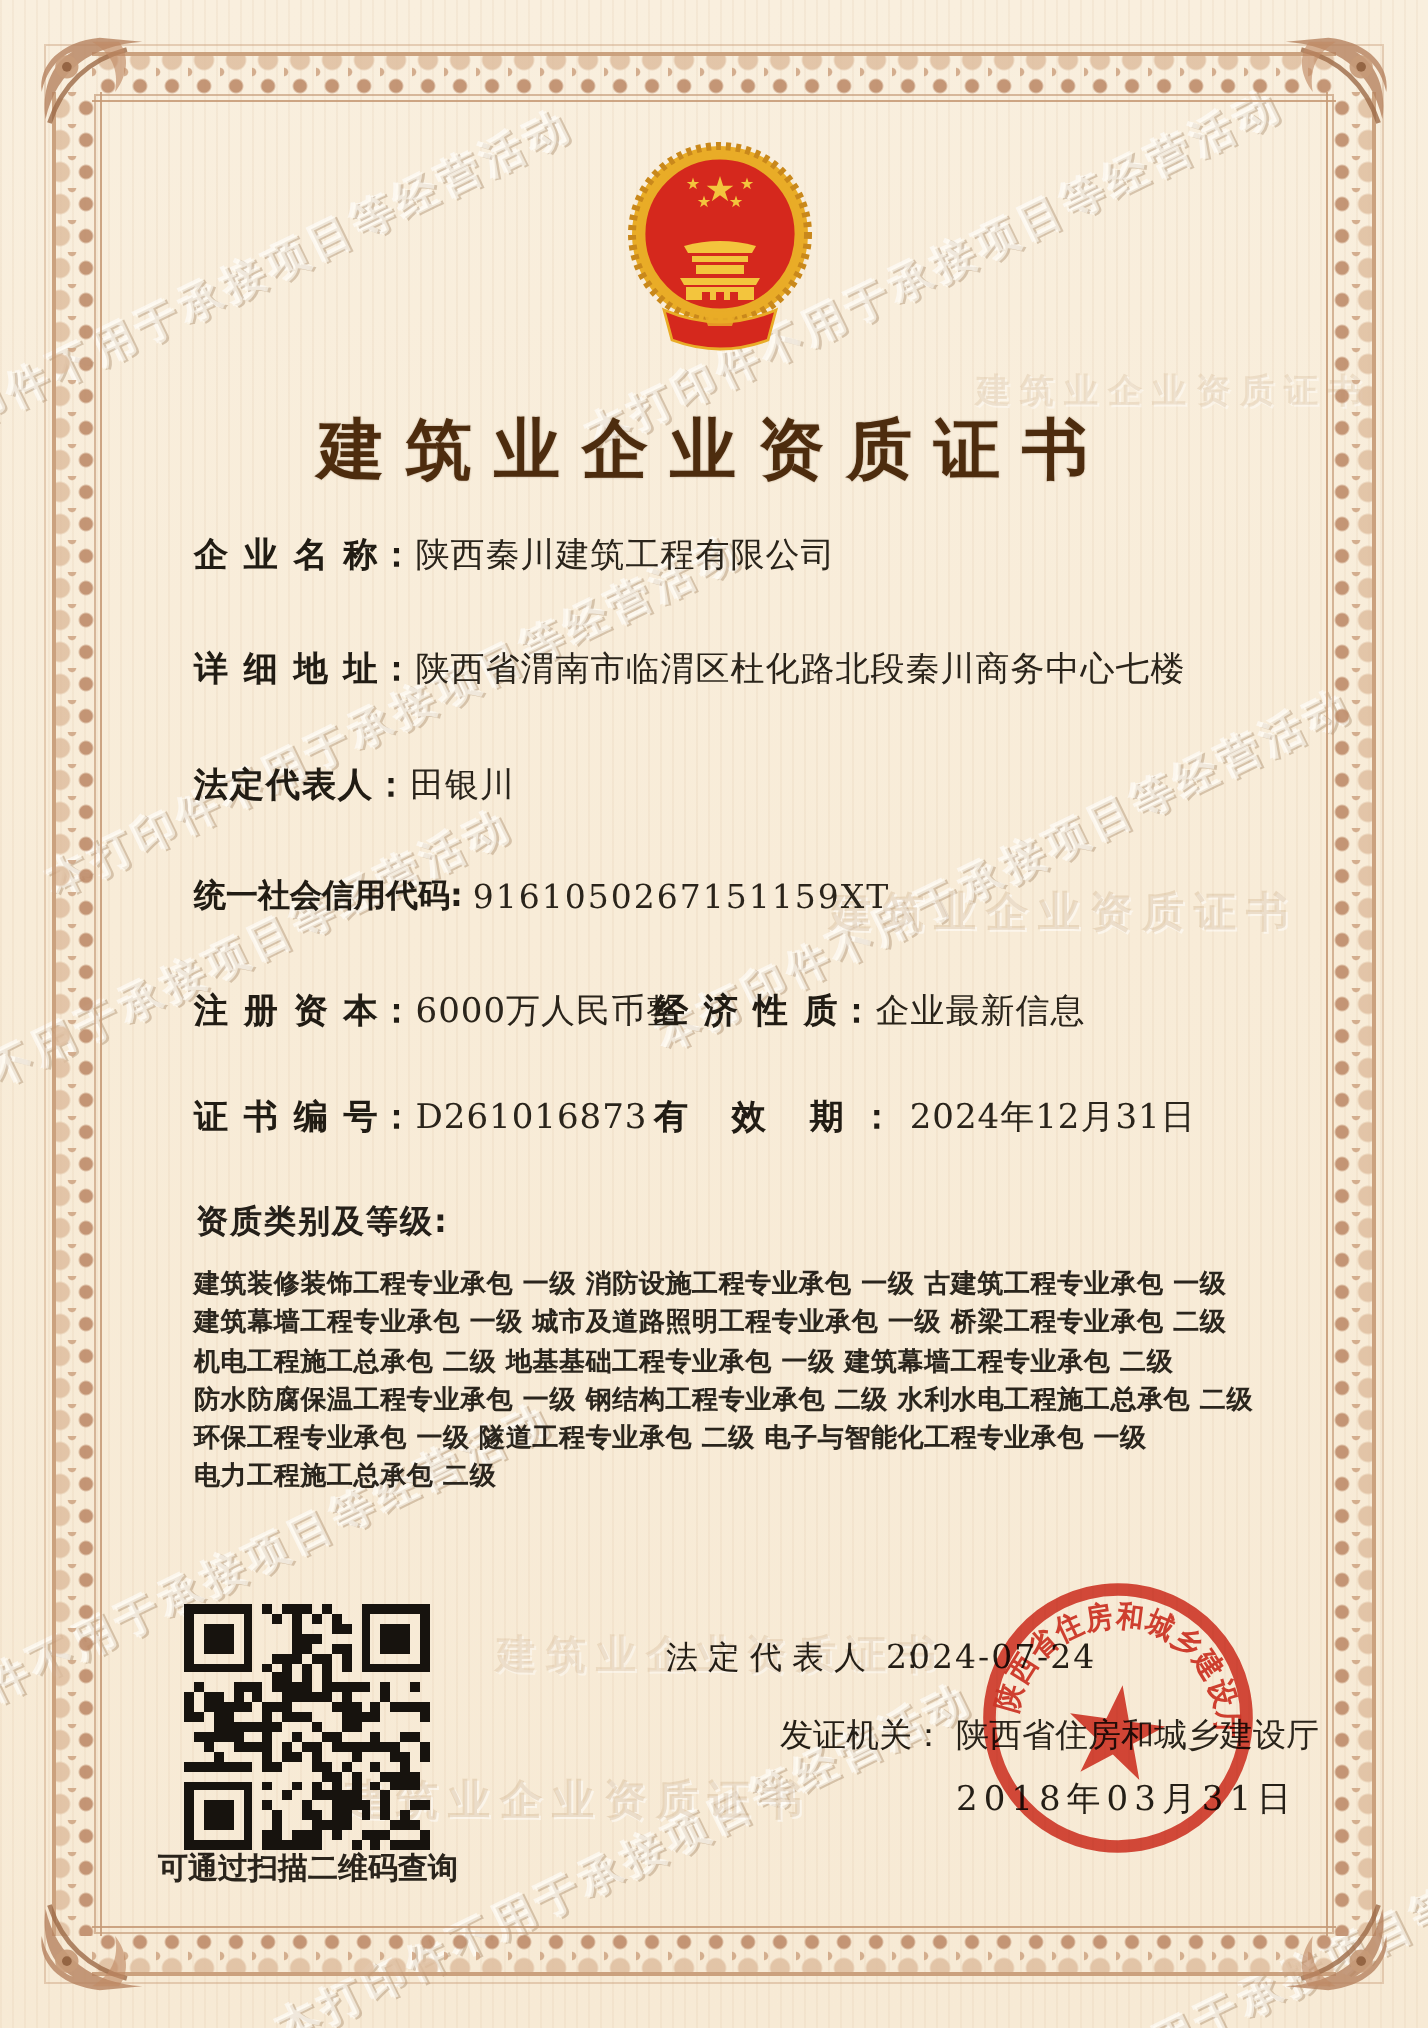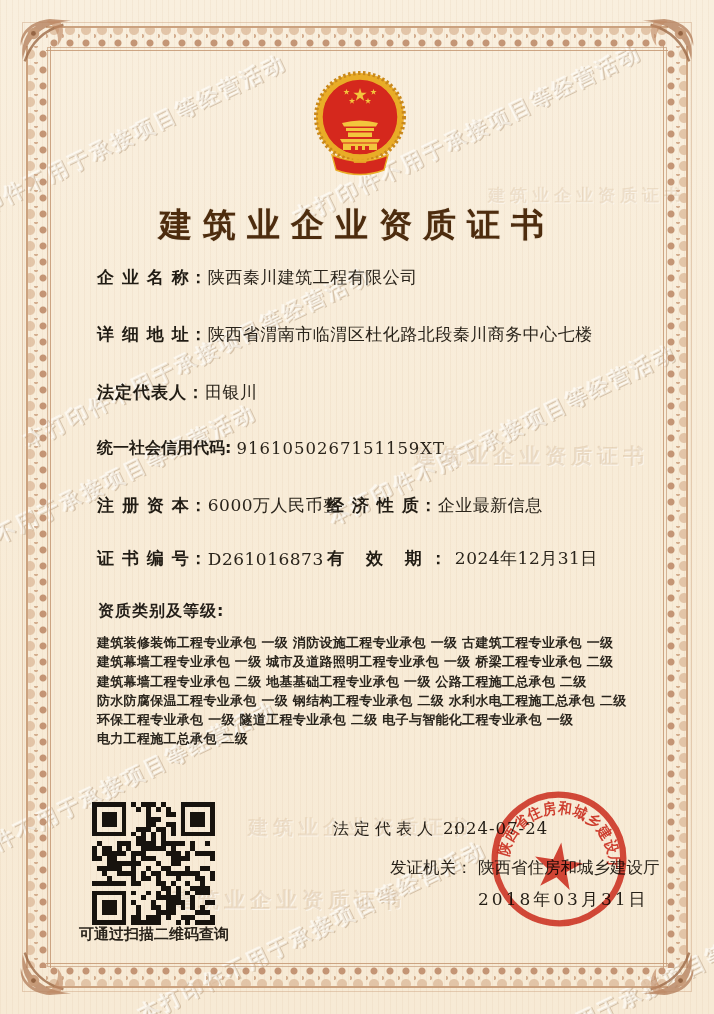--- a/index.html
+++ b/index.html
@@ -192,21 +192,21 @@
   </div>
   <div class="frow" style="left:327px;top:547px">
     <span class="flabel" style="letter-spacing:8px">有 效 期：</span>
     <span class="fvalue">2024年12月31日</span>
   </div>
 
   <div class="qual-heading">资质类别及等级:</div>
   <div class="qual-lines">
     <div>建筑装修装饰工程专业承包 一级 消防设施工程专业承包 一级 古建筑工程专业承包 一级</div>
     <div>建筑幕墙工程专业承包 一级 城市及道路照明工程专业承包 一级 桥梁工程专业承包 二级</div>
-    <div>建筑幕墙工程专业承包 二级 地基基础工程专业承包 一级 公路工程施工总承包 二级</div>
+    <div>机电工程施工总承包 二级 地基基础工程专业承包 一级 建筑幕墙工程专业承包 二级</div>
     <div>防水防腐保温工程专业承包 一级 钢结构工程专业承包 二级 水利水电工程施工总承包 二级</div>
     <div>环保工程专业承包 一级 隧道工程专业承包 二级 电子与智能化工程专业承包 一级</div>
     <div>电力工程施工总承包 二级</div>
   </div>
 
   <div class="qr-wrap">
       <div id="qr">
         <div class="qm"></div>
         <div class="qm"></div>
         <div class="qm"></div>

